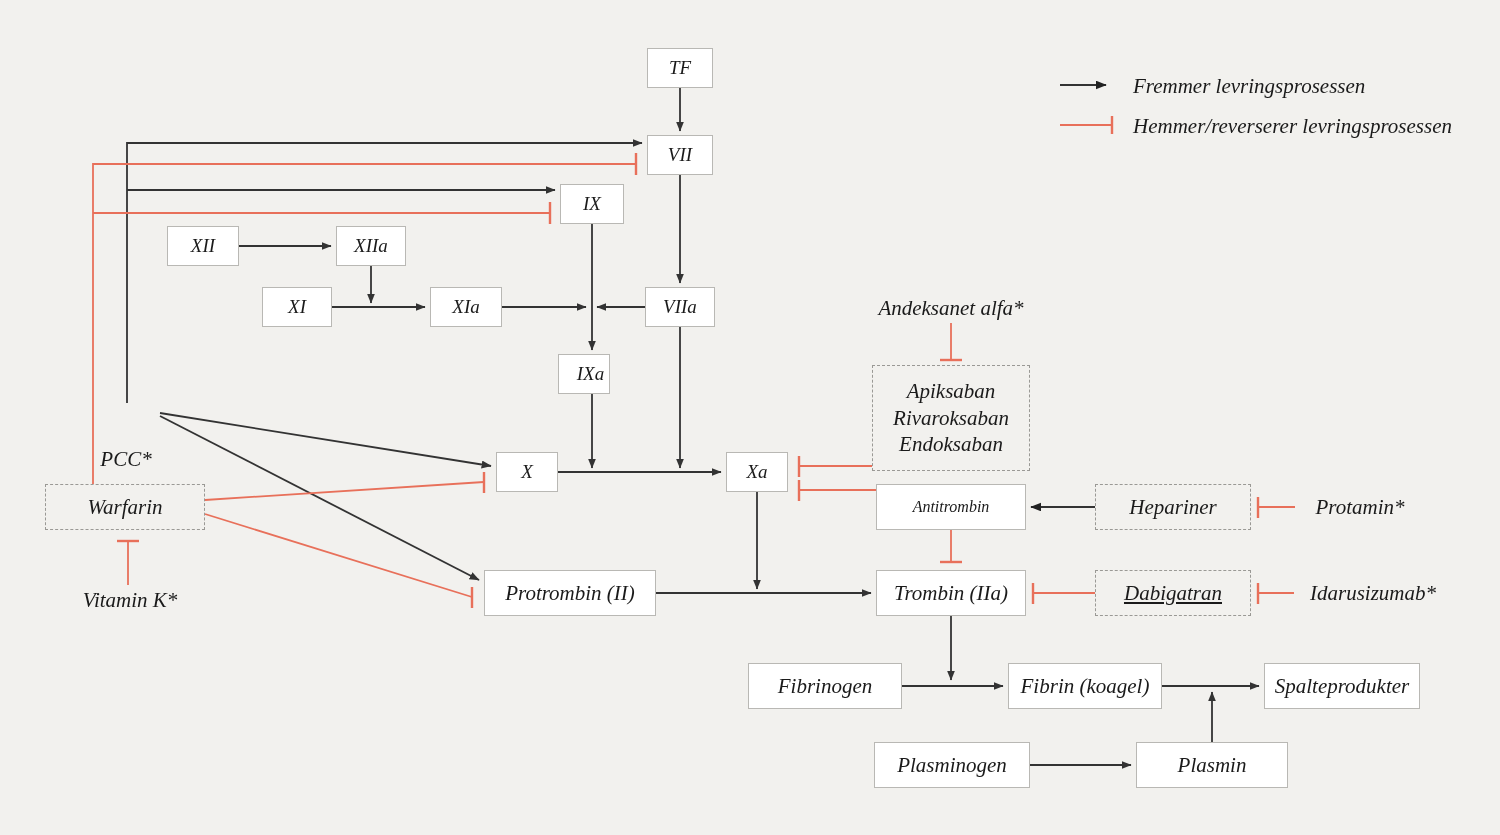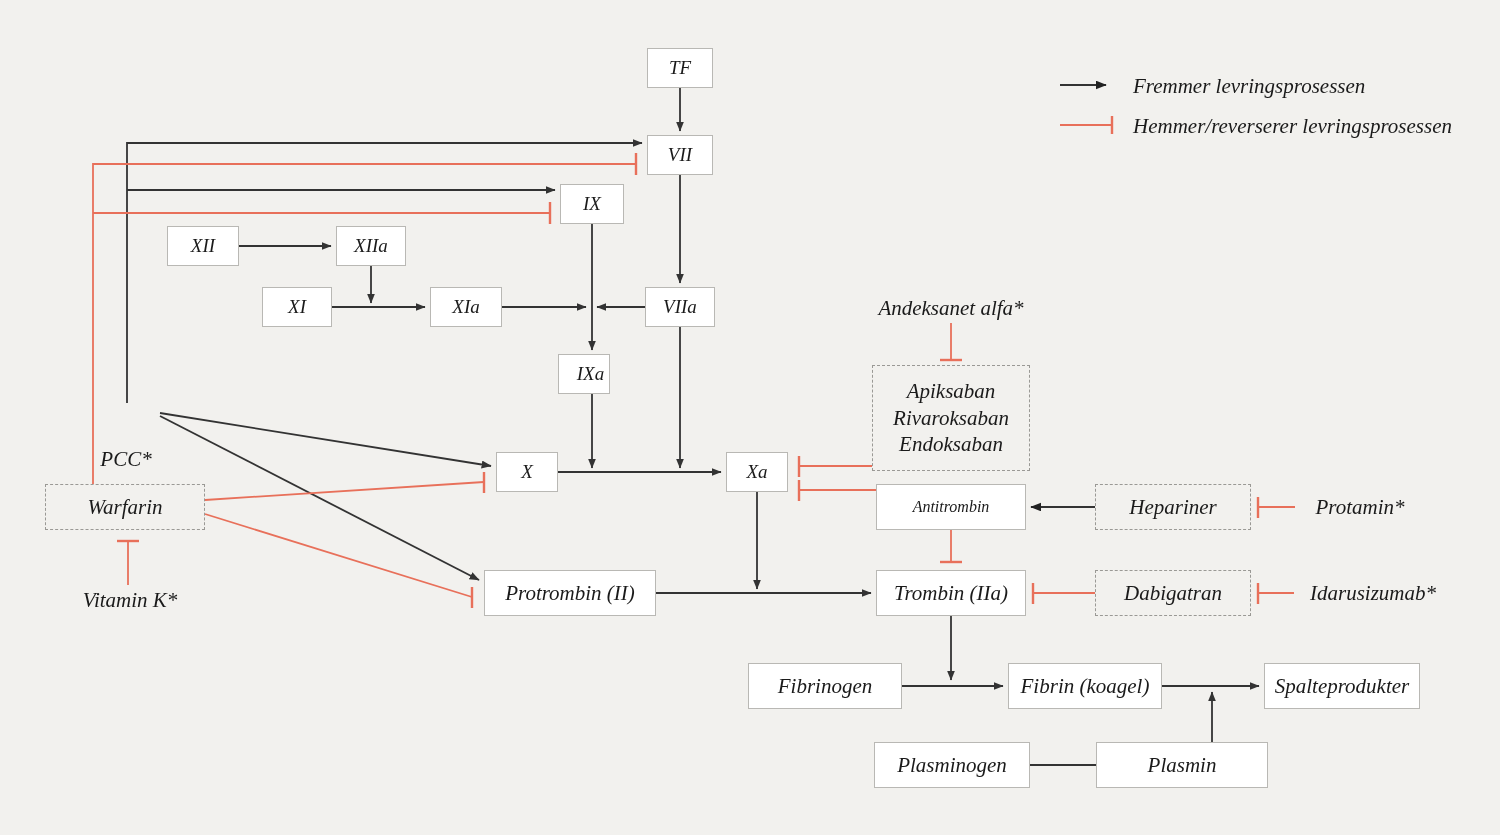--- a/index.html
+++ b/index.html
@@ -174,27 +174,27 @@
   <div class="node solid" style="left:558px; top:354px; width:52px; height:40px; font-size:19px;padding-left:13px;">IXa</div>
   <div class="node solid" style="left:496px; top:452px; width:62px; height:40px; font-size:19px;">X</div>
   <div class="node solid" style="left:726px; top:452px; width:62px; height:40px; font-size:19px;">Xa</div>
   <div class="node solid" style="left:484px; top:570px; width:172px; height:46px; font-size:21px;">Protrombin (II)</div>
   <div class="node solid" style="left:876px; top:570px; width:150px; height:46px; font-size:21px;">Trombin (IIa)</div>
   <div class="node solid" style="left:876px; top:484px; width:150px; height:46px; font-size:16px;">Antitrombin</div>
   <div class="node dashed" style="left:872px; top:365px; width:158px; height:106px; font-size:21px;">Apiksaban
 Rivaroksaban
 Endoksaban</div>
   <div class="node dashed" style="left:1095px; top:484px; width:156px; height:46px; font-size:21px;">Hepariner</div>
-  <div class="node dashed" style="left:1095px; top:570px; width:156px; height:46px; font-size:21px;">Dabigatran</div>
+  <div class="node dashed" style="left:1095px; top:570px; width:156px; height:46px; font-size:21px;text-decoration:underline;">Dabigatran</div>
   <div class="node dashed" style="left:45px; top:484px; width:160px; height:46px; font-size:21px;">Warfarin</div>
   <div class="node solid" style="left:748px; top:663px; width:154px; height:46px; font-size:21px;">Fibrinogen</div>
   <div class="node solid" style="left:1008px; top:663px; width:154px; height:46px; font-size:21px;">Fibrin (koagel)</div>
   <div class="node solid" style="left:874px; top:742px; width:156px; height:46px; font-size:21px;">Plasminogen</div>
   <div class="node solid" style="left:1264px; top:663px; width:156px; height:46px; font-size:21px;">Spalteprodukter</div>
-  <div class="node solid" style="left:1096px; top:742px; width:172px; height:46px; font-size:21px;">Plasmin</div>
+  <div class="node solid" style="left:1136px; top:742px; width:152px; height:46px; font-size:21px;">Plasmin</div>
 
   <div class="node plain" style="left:86px; top:400px; width:80px; height:30px; font-size:21px;margin-top:44px;">PCC*</div>
   <div class="node plain" style="left:70px; top:585px; width:120px; height:30px; font-size:21px;">Vitamin K*</div>
   <div class="node plain" style="left:866px; top:293px; width:170px; height:30px; font-size:21px;">Andeksanet alfa*</div>
   <div class="node plain" style="left:1300px; top:492px; width:120px; height:30px; font-size:21px;">Protamin*</div>
   <div class="node plain" style="left:1298px; top:578px; width:150px; height:30px; font-size:21px;">Idarusizumab*</div>
 
 </div>
 
 </body></html>

